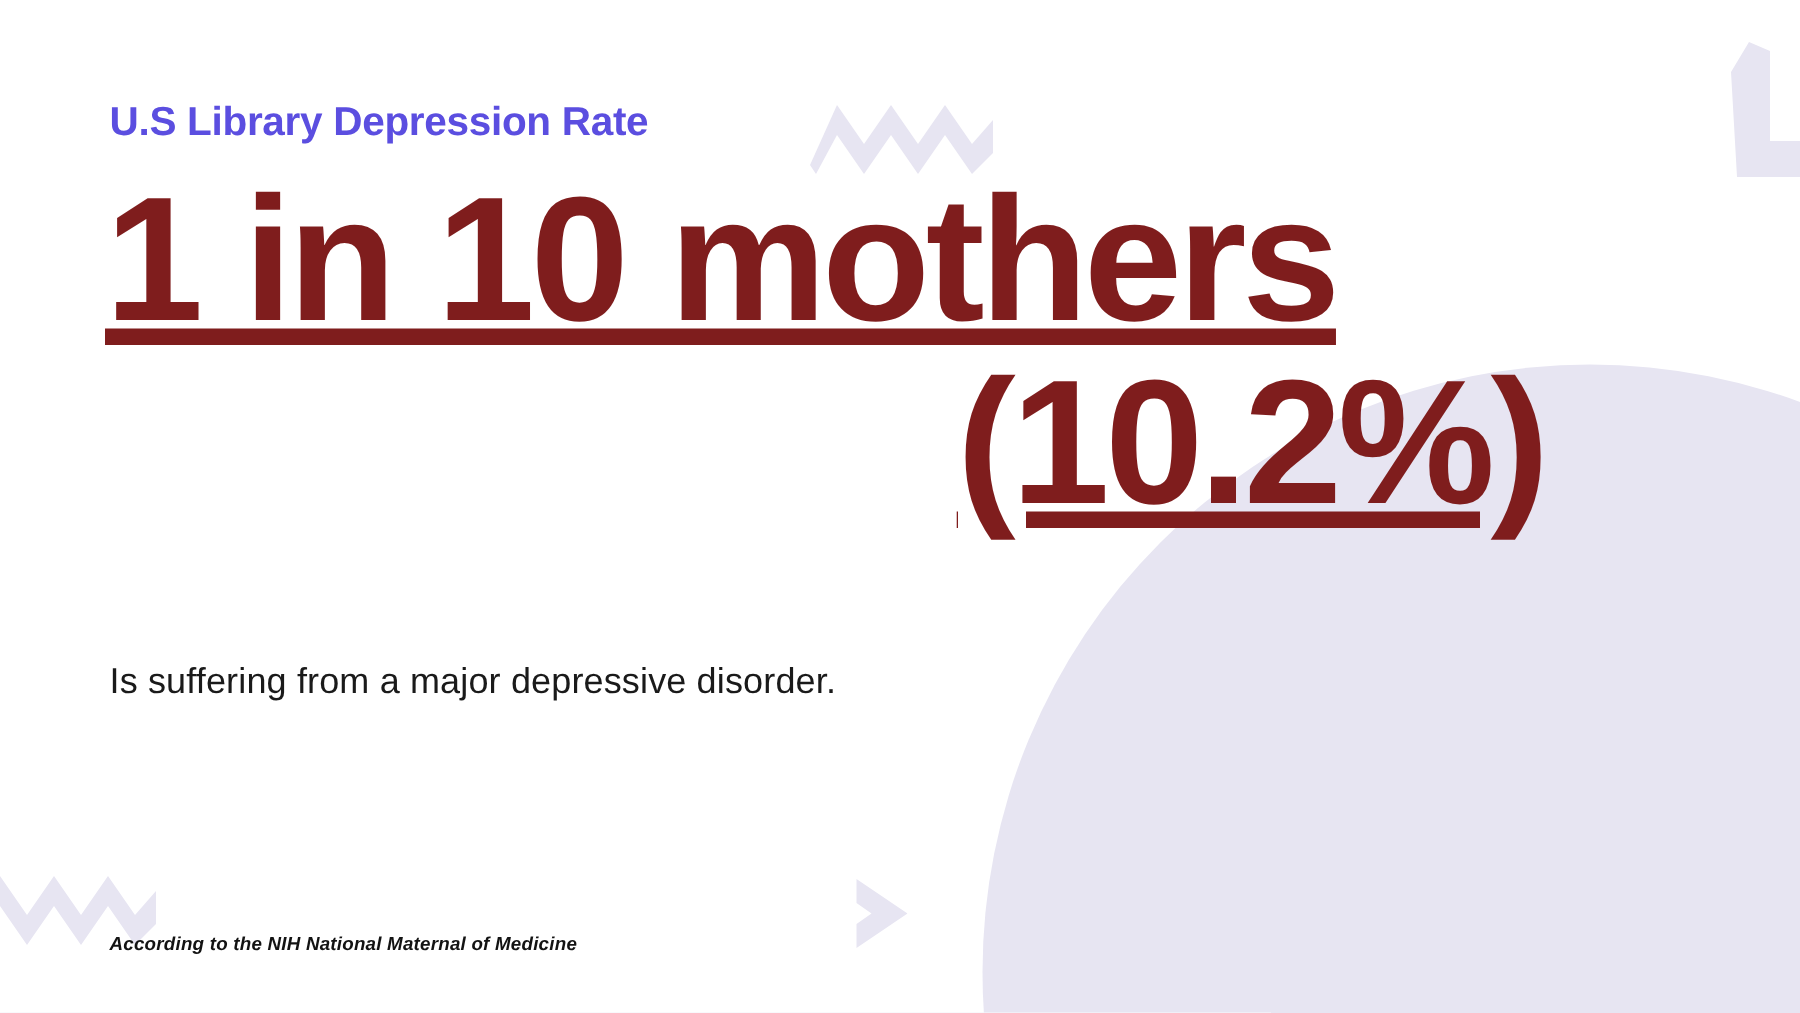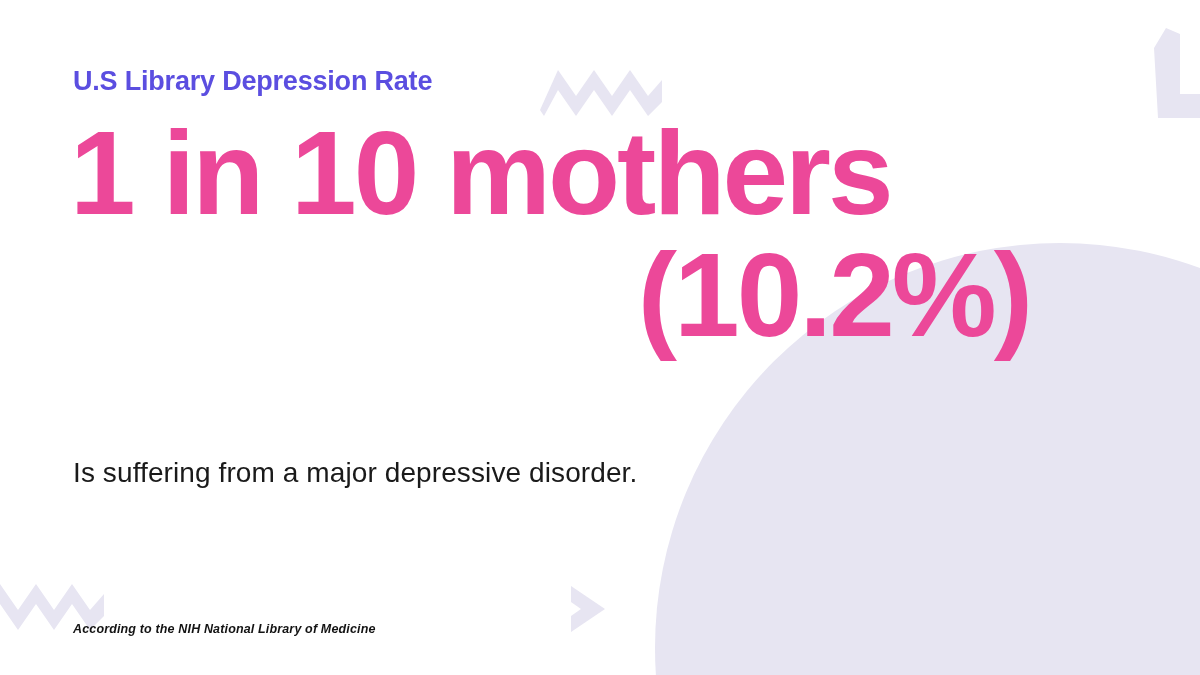--- a/index.html
+++ b/index.html
@@ -94,42 +94,42 @@
   .headline {
     position: absolute;
     left: 70px;
     top: 116px;
     width: 960px;
     font-family: "Liberation Sans", sans-serif;
     font-size: 118px;
     font-weight: 700;
     letter-spacing: -3px;
     line-height: 0.98;
-    color: #ec4899;
+    color: #7f1d1d;
+    text-decoration: underline;
   }
   .headline .line {
     display: block;
     white-space: nowrap;
   }
   .headline .line-2 {
     margin-top: 6px;
     text-align: right;
   }
 
   .subtitle {
     position: absolute;
     left: 73px;
     top: 441px;
     font-family: "Liberation Sans", sans-serif;
-    font-size: 28px;
+    font-size: 24px;
     font-weight: 400;
     letter-spacing: 0.1px;
     color: #1a1a1a;
     white-space: nowrap;
-    margin-top: 16px;
   }
 
   .source-note {
     position: absolute;
     left: 73px;
     top: 622px;
     font-family: "Liberation Sans", sans-serif;
     font-size: 12.5px;
     font-weight: 700;
     font-style: italic;
@@ -169,17 +169,17 @@
 
     <div class="eyebrow-title">U.S Library Depression Rate</div>
 
     <div class="headline">
       <span class="line line-1">1 in 10 mothers</span>
       <span class="line line-2">(10.2%)</span>
     </div>
 
     <div class="subtitle">Is suffering from a major depressive disorder.</div>
 
-    <div class="source-note">According to the NIH National Library of Medicine</div>
+    <div class="source-note">According to the NIH National Maternal of Medicine</div>
 
   </div>
 
 </div>
 
 </body></html>

